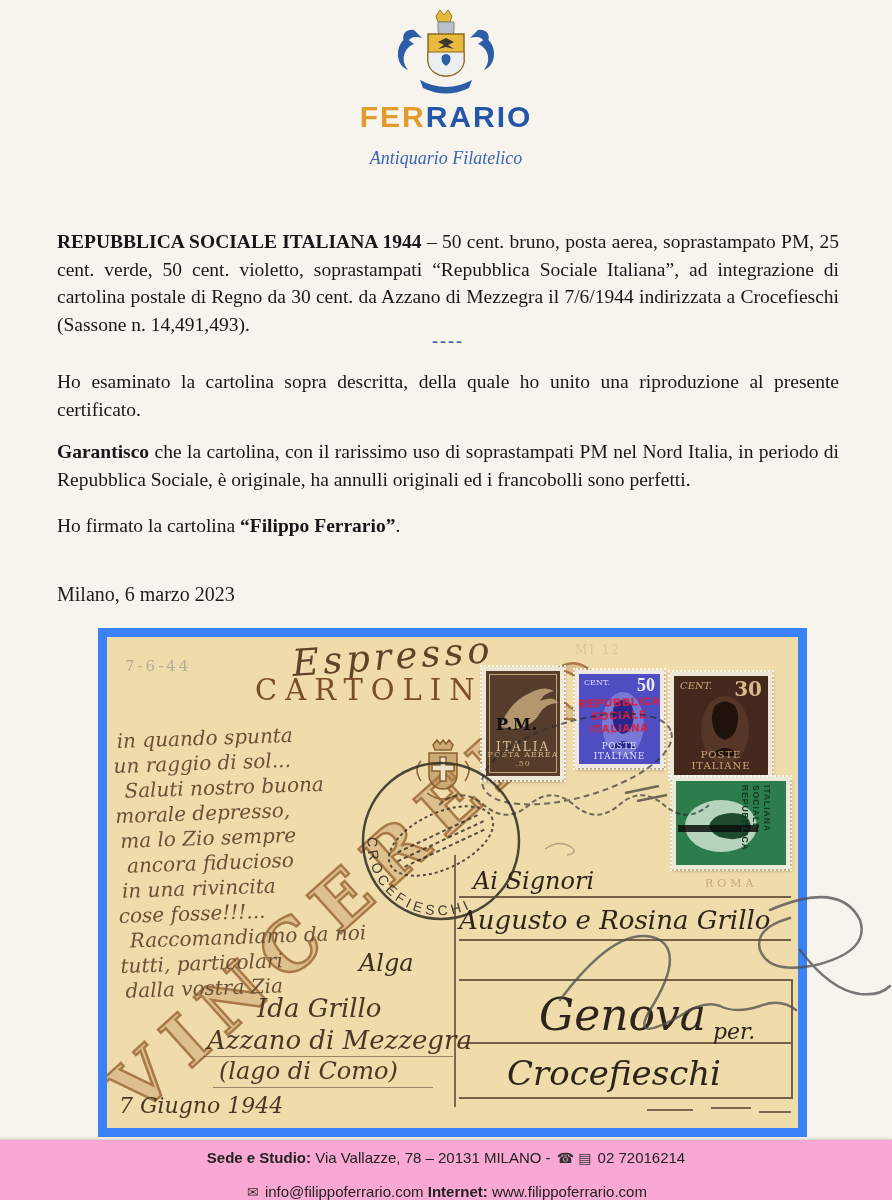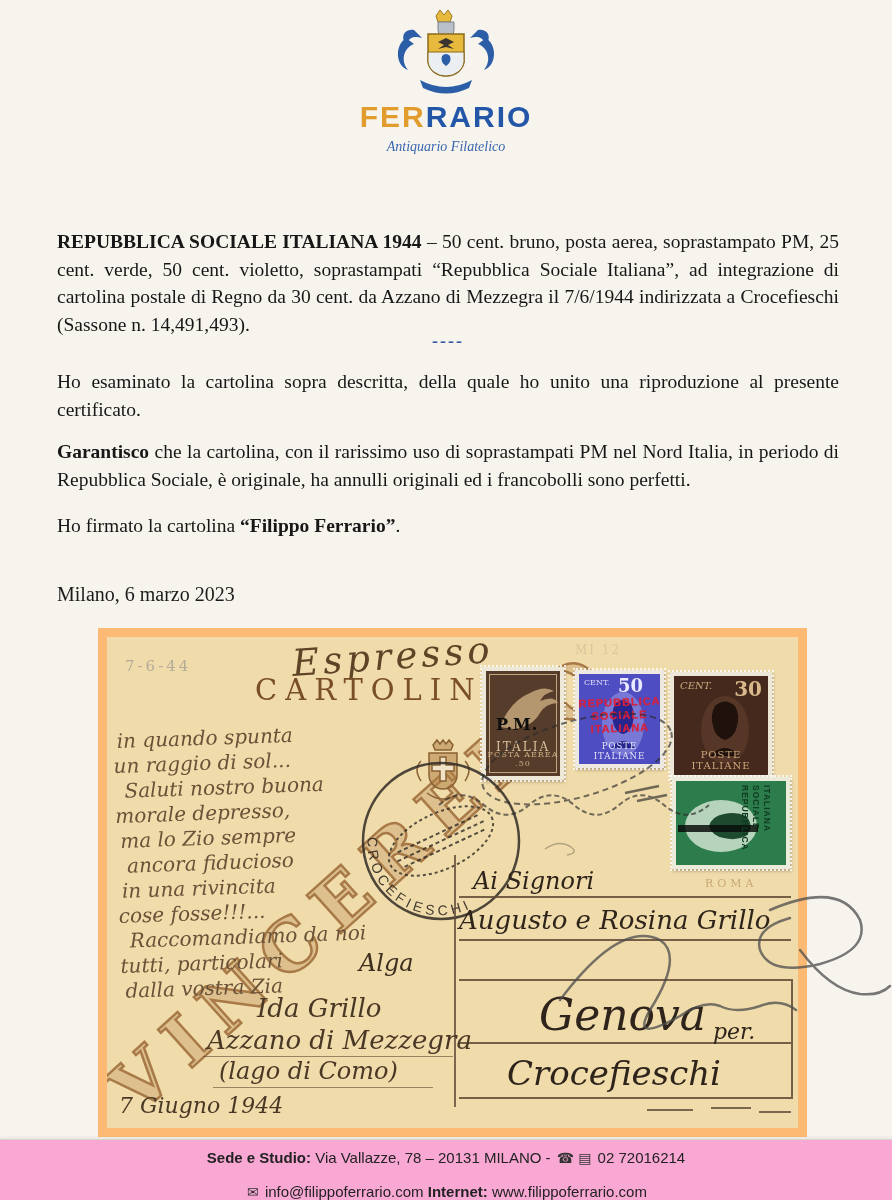--- a/index.html
+++ b/index.html
@@ -5,38 +5,38 @@
   html,body{margin:0;padding:0;}
   .page{position:relative;width:892px;height:1200px;background:#f7f4ee;
         font-family:"Liberation Serif",serif;color:#1b1b1b;overflow:hidden;}
 
   
   .logo{position:absolute;top:8px;left:0;width:892px;text-align:center;}
   .logo svg{display:block;margin:0 auto;}
   .brand{font-family:"Liberation Sans",sans-serif;font-weight:bold;font-size:30px;
          letter-spacing:2px;line-height:26px;}
   .brand .gold{color:#e29b2d;} .brand .blue{color:#2456a8;}
-  .tagline{font-style:italic;font-size:14px;color:#3a66b0;margin-top:9px;}
+  .tagline{font-style:italic;font-size:18px;color:#3a66b0;margin-top:18px;}
 
   
   .titlebar{position:absolute;top:168px;left:40px;width:812px;display:flex;align-items:center;gap:20px;}
   .rule{flex:1;height:2px;background:#1c1c1c;}
   .doc-title{font-size:27px;letter-spacing:2px;white-space:nowrap;color:#1f1f1f;}
 
   
   .para{position:absolute;left:57px;width:782px;font-size:19.5px;line-height:27.5px;
         text-align:justify;color:#171717;}
   .para b{font-weight:bold;}
   .sep{position:absolute;top:331px;left:57px;width:782px;text-align:center;
        color:#3a5ca8;font-weight:bold;font-size:18px;letter-spacing:2px;}
   .dateline{position:absolute;top:583px;left:57px;font-size:20px;}
 
   
   .photo{position:absolute;left:98px;top:628px;width:709px;height:509px;
-         background:#fdba74;padding:9px;box-sizing:border-box;}
+         background:#3b82f6;padding:9px;box-sizing:border-box;}
   .postcard{position:relative;width:100%;height:100%;background:#f0dbaa;overflow:hidden;
             font-family:"DejaVu Serif",serif;}
   .pencil-date{position:absolute;left:18px;top:20px;color:#b4ab99;font-size:15px;letter-spacing:3px;}
   .pencil-note{position:absolute;left:468px;top:6px;color:#d9c79d;font-size:12px;letter-spacing:2px;}
   .espresso{position:absolute;left:185px;top:-2px;font-style:italic;font-size:37px;
             color:#5f4326;transform:rotate(-4deg);letter-spacing:4px;}
   .cartolina{position:absolute;left:148px;top:36px;font-size:29px;color:#7a4f28;
              letter-spacing:8px;font-weight:500;}
   .msg{position:absolute;left:10px;top:86px;width:345px;font-style:italic;font-size:20px;
        line-height:25px;color:#6a5138;transform:rotate(-2deg);}
@@ -51,21 +51,21 @@
   
   .stamp{position:absolute;border:4px solid rgba(247,241,226,.95);outline:2px dotted rgba(255,255,255,.8);
          box-sizing:border-box;box-shadow:1px 2px 3px rgba(60,40,20,.35);}
   .st-air{left:375px;top:30px;width:82px;height:113px;background:#563c2b;}
   .st-air .frame{position:absolute;inset:3px;border:1.5px solid #c3a57e;}
   .st-air .pm{position:absolute;left:10px;top:44px;color:#0d0d0d;font-weight:bold;font-size:16px;letter-spacing:1px;}
   .st-air .country{position:absolute;left:0;right:0;bottom:22px;text-align:center;color:#d8c09a;font-size:12px;letter-spacing:2px;}
   .st-air .duty{position:absolute;left:0;right:0;bottom:8px;text-align:center;color:#cbb084;font-size:8px;letter-spacing:1px;}
   .st-blue{left:468px;top:33px;width:89px;height:98px;background:#4f4dc2;}
   .st-blue .cent{position:absolute;left:5px;top:4px;color:#dcdcf8;font-size:8px;}
-  .st-blue .val{position:absolute;right:17px;top:1px;color:#e9e9ff;font-size:18px;font-weight:bold;}
+  .st-blue .val{position:absolute;right:5px;top:1px;color:#e9e9ff;font-size:18px;font-weight:bold;font-family:Liberation Serif, serif;}
   .st-blue .ovp{position:absolute;left:0;right:0;top:22px;text-align:center;color:#d6203c;
                 font-family:"Liberation Sans",sans-serif;font-weight:bold;font-size:11px;
                 line-height:13px;letter-spacing:1px;transform:rotate(-2deg);text-shadow:0 0 1px rgba(214,32,60,.6);}
   .st-blue .bottom{position:absolute;left:0;right:0;bottom:3px;text-align:center;color:#e6e6f5;font-size:8.5px;letter-spacing:1px;}
   .st-brown{left:563px;top:35px;width:102px;height:107px;background:#44291c;}
   .st-brown .cent{position:absolute;left:6px;top:4px;color:#caa87f;font-size:10px;font-style:italic;}
   .st-brown .val{position:absolute;right:6px;top:1px;color:#d9b98c;font-size:20px;font-weight:bold;}
   .st-brown .bottom{position:absolute;left:0;right:0;bottom:4px;text-align:center;color:#cfa97c;font-size:10px;letter-spacing:1px;}
   .st-green{left:565px;top:140px;width:118px;height:92px;background:#2c7c4c;}
   .st-green .ovp{position:absolute;right:14px;top:4px;height:84px;display:flex;gap:1px;}

